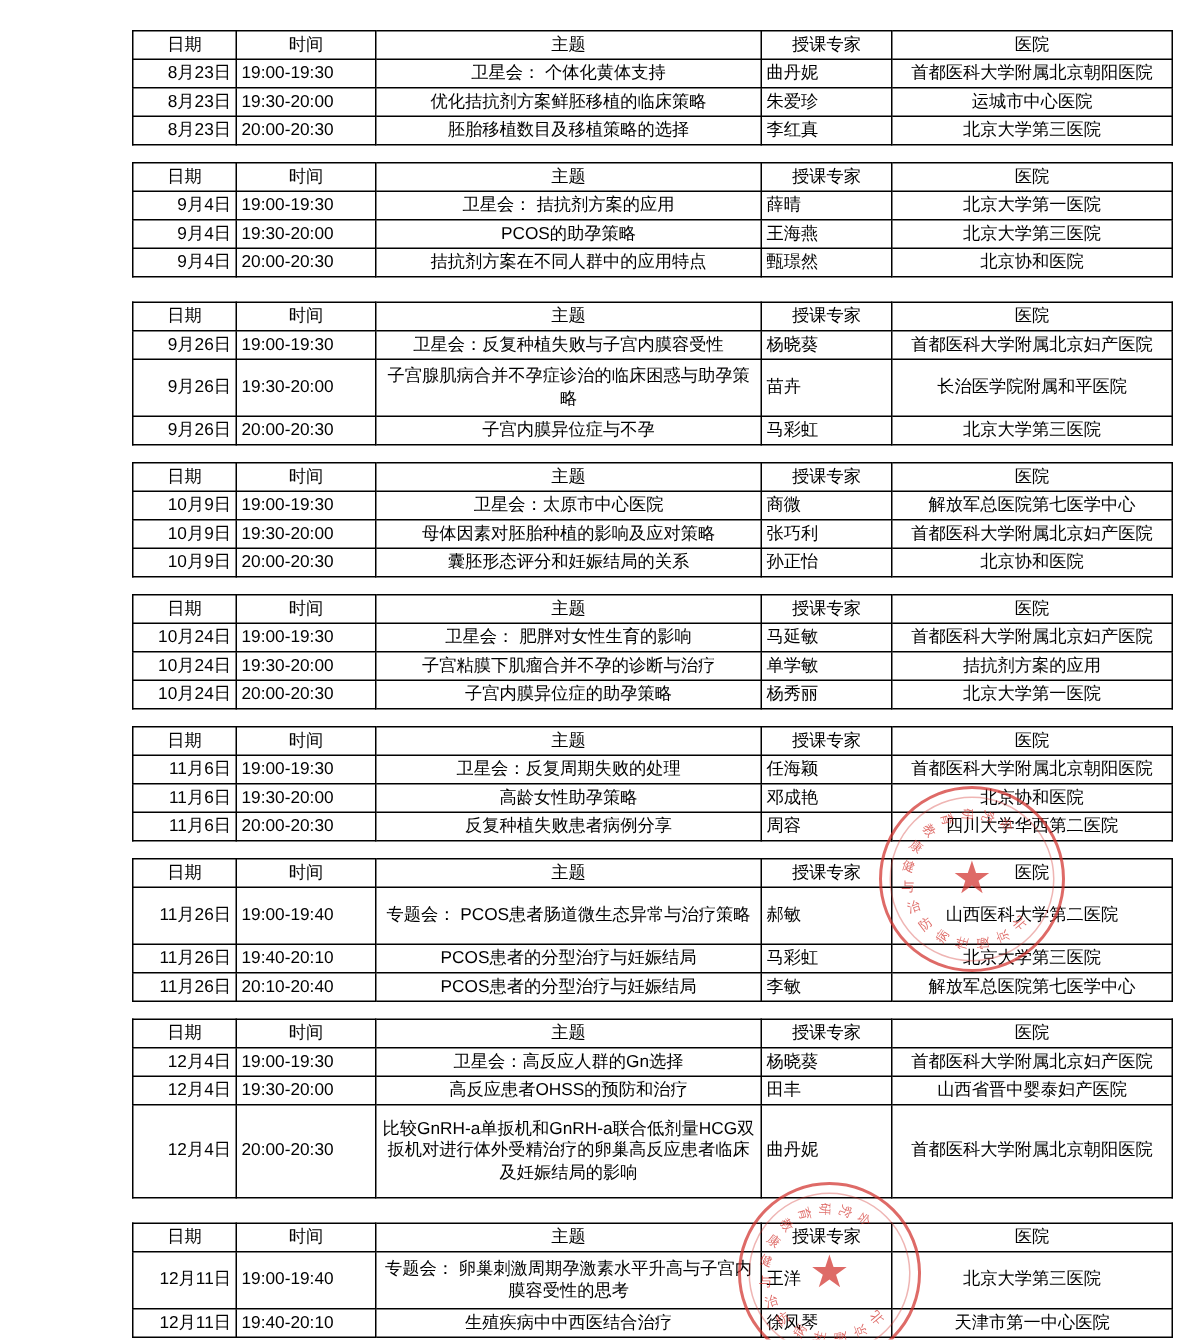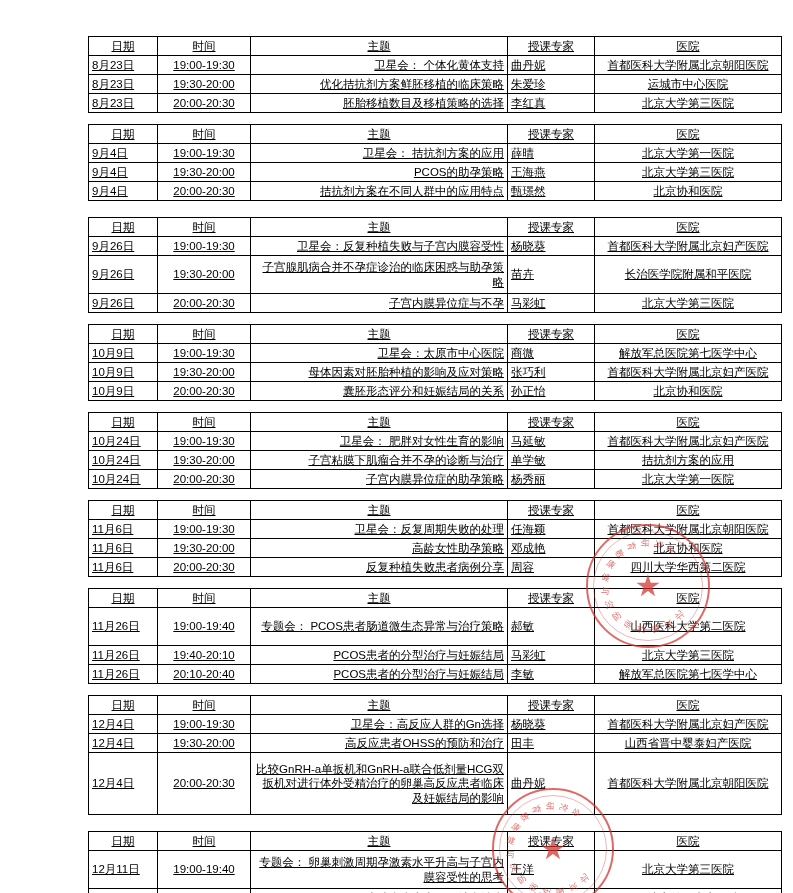--- a/index.html
+++ b/index.html
@@ -13,40 +13,39 @@
     font-family: "Liberation Sans", sans-serif;
     color: #000;
     position: relative;
     overflow: hidden;
   }
   #page {
     position: relative;
     width: 742px;
     height: 893px;
     box-sizing: border-box;
-    padding: 36px 48px 0 88px;
-    text-decoration: underline;
+    padding: 20px 48px 0 88px;
   }
   table.sched {
     border-collapse: collapse;
     width: 658px;
     table-layout: fixed;
     margin: 0;
   }
   table.sched td {
     border: 1px solid #000;
     font-size: 11.5px;
     line-height: 1.25;
     padding: 1px 3px;
     vertical-align: middle;
     height: 16px;
   }
-  td.c-date { width: 62px; text-align: left; }
-  td.c-time { width: 86px; text-align: center; }
-  td.c-topic { width: 250px; text-align: right; padding-left: 5px; }
+  td.c-date { width: 62px; text-align: right; }
+  td.c-time { width: 86px; text-align: left; }
+  td.c-topic { width: 250px; text-align: center; padding-left: 5px; }
   td.c-speaker { width: 80px; }
   td.c-hosp { width: 180px; text-align: center; }
   tr.hdr td {
     text-align: center;
     font-size: 11.5px;
   }
   .blockgap {
     height: 11px;
   }
   .blockgap-lg {

